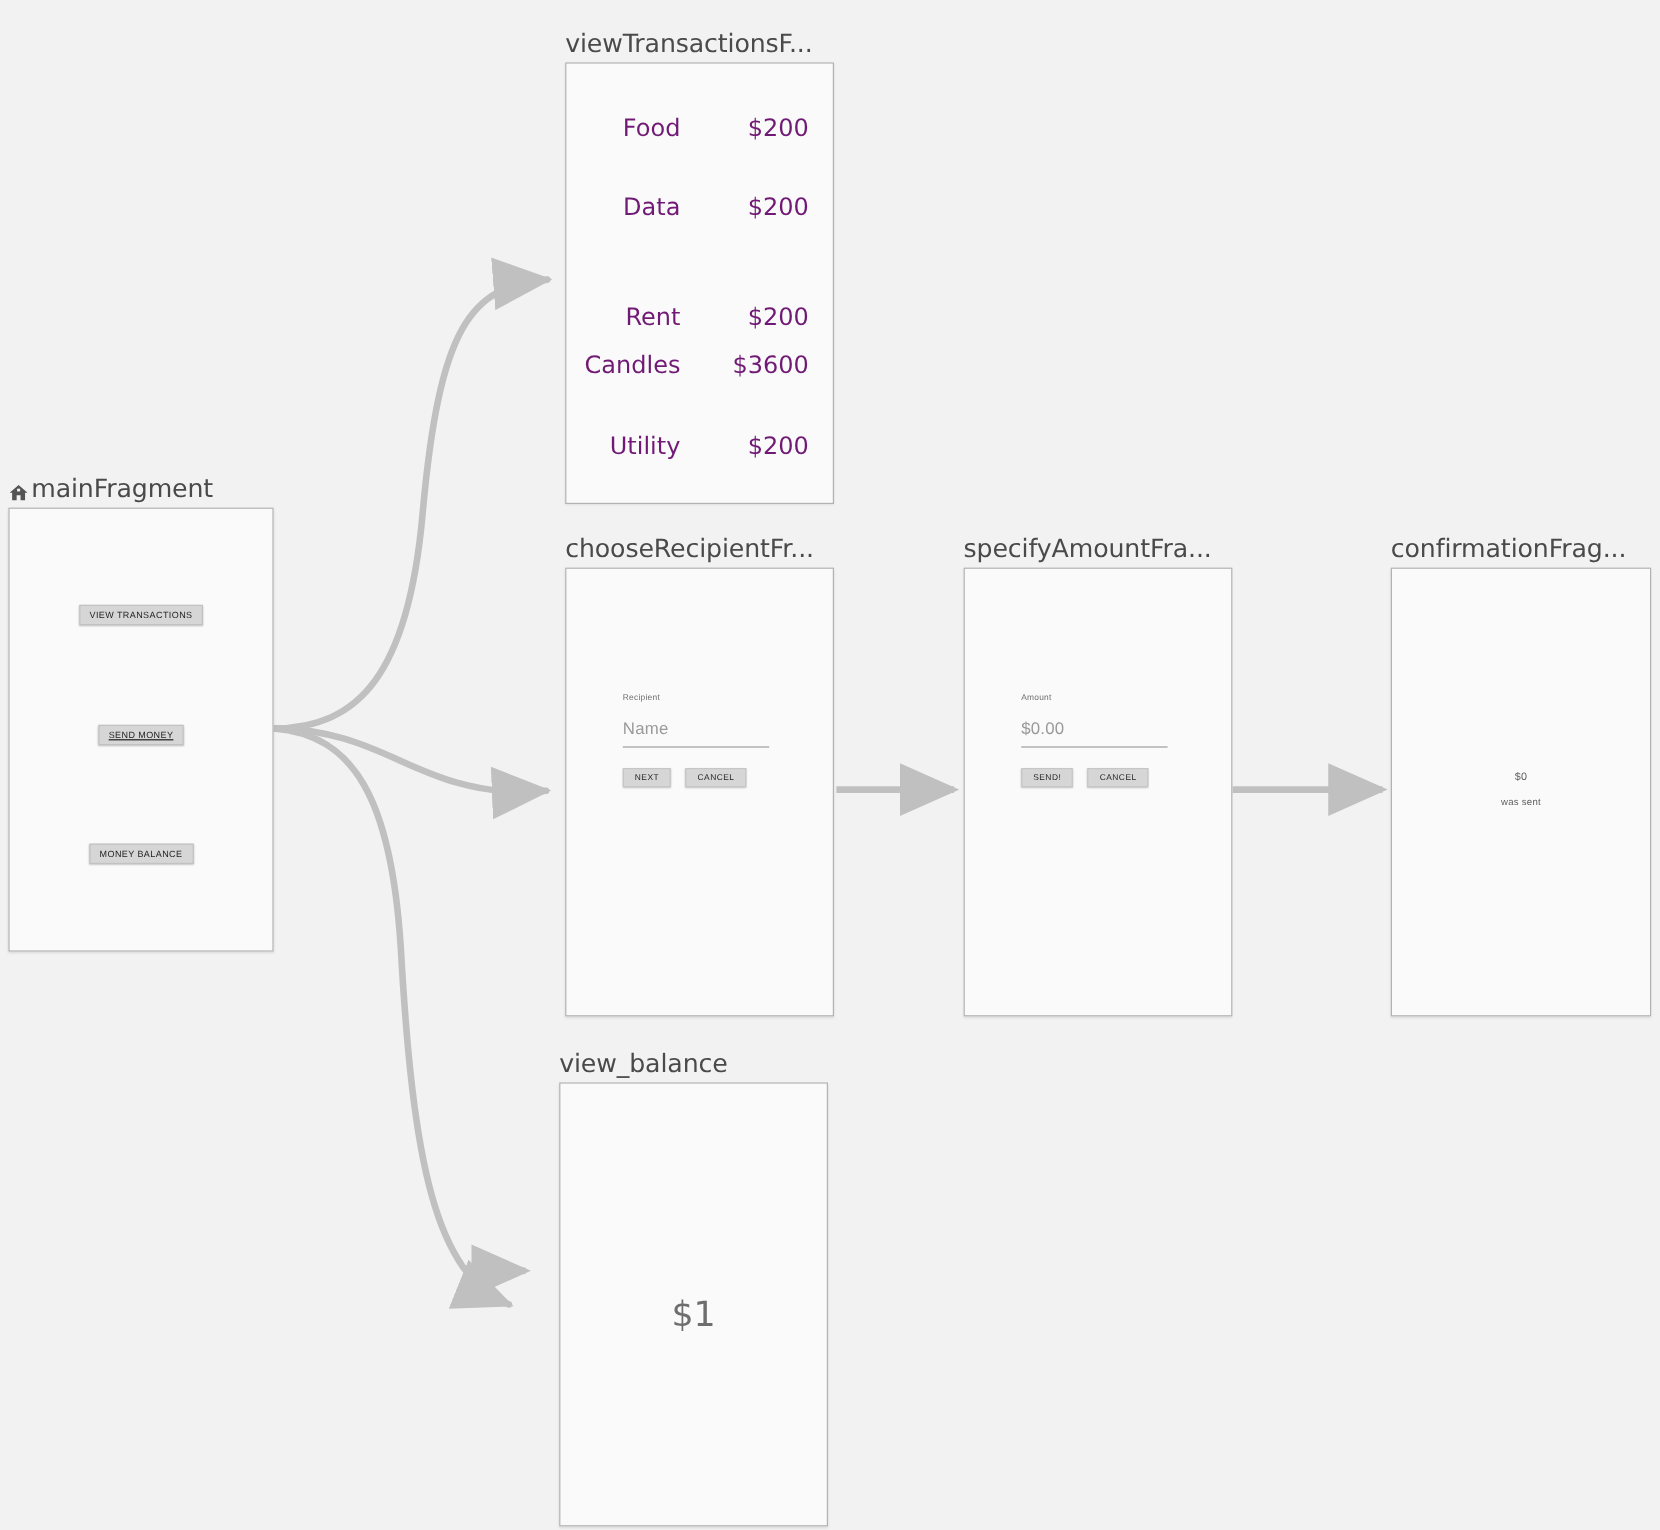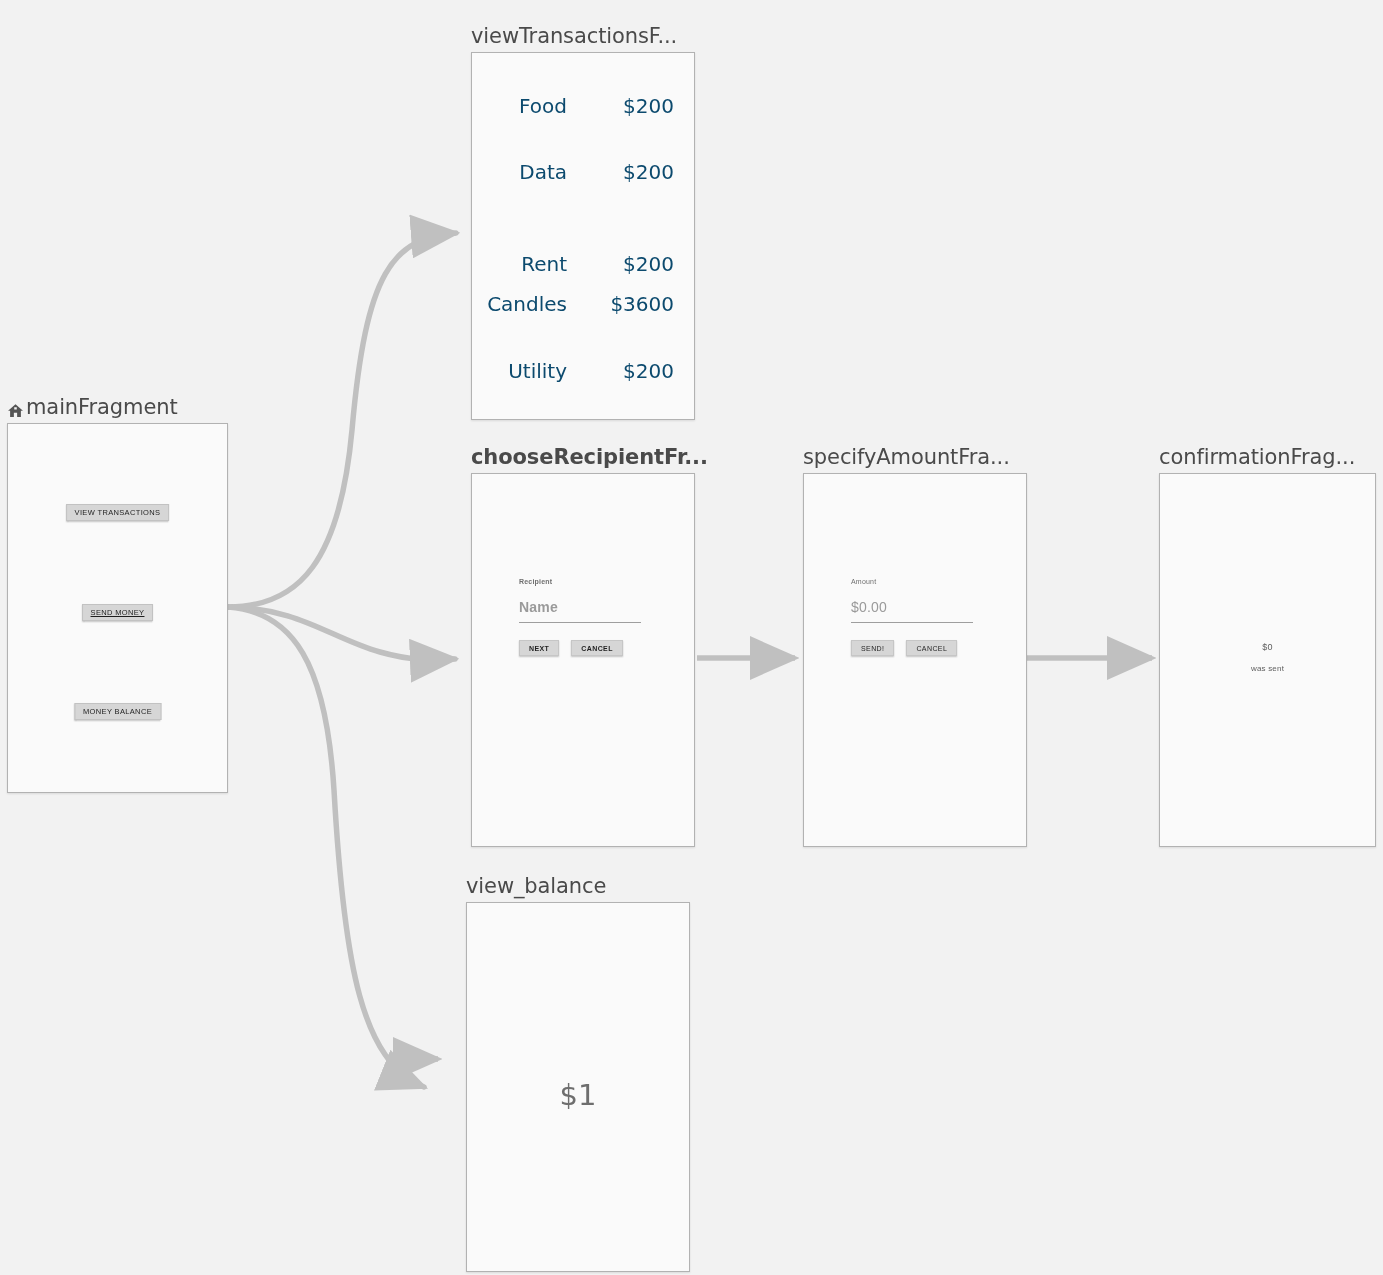--- a/index.html
+++ b/index.html
@@ -96,21 +96,21 @@
   }
 
   
   .txn-row {
     position: absolute;
     left: 0;
     right: 0;
     height: 24px;
     display: flex;
     align-items: center;
-    color: #0c4a6e;
+    color: #701a75;
     font-size: 20px;
     font-family: "DejaVu Sans", sans-serif;
   }
   .txn-label {
     position: absolute;
     right: 127px;
     white-space: nowrap;
   }
   .txn-amount {
     position: absolute;
@@ -252,21 +252,21 @@
         <span class="txn-label">Candles</span>
         <span class="txn-amount">$3600</span>
       </div>
       <div class="txn-row" style="top:306px;">
         <span class="txn-label">Utility</span>
         <span class="txn-amount">$200</span>
       </div>
     </div>
   </div>
 
-  <div class="node" style="left:471px; top:473px; width:224px; height:374px;font-weight:bold;">
+  <div class="node" style="left:471px; top:473px; width:224px; height:374px;">
     <div class="node-title">chooseRecipientFr...</div>
     <div class="node-frame" style="width:224px; height:374px;">
       <div class="form-block">
         <div class="form-caption">Recipient</div>
         <div class="form-input">Name</div>
         <div class="form-actions">
           <div class="form-btn">NEXT</div>
           <div class="form-btn">CANCEL</div>
         </div>
       </div>

